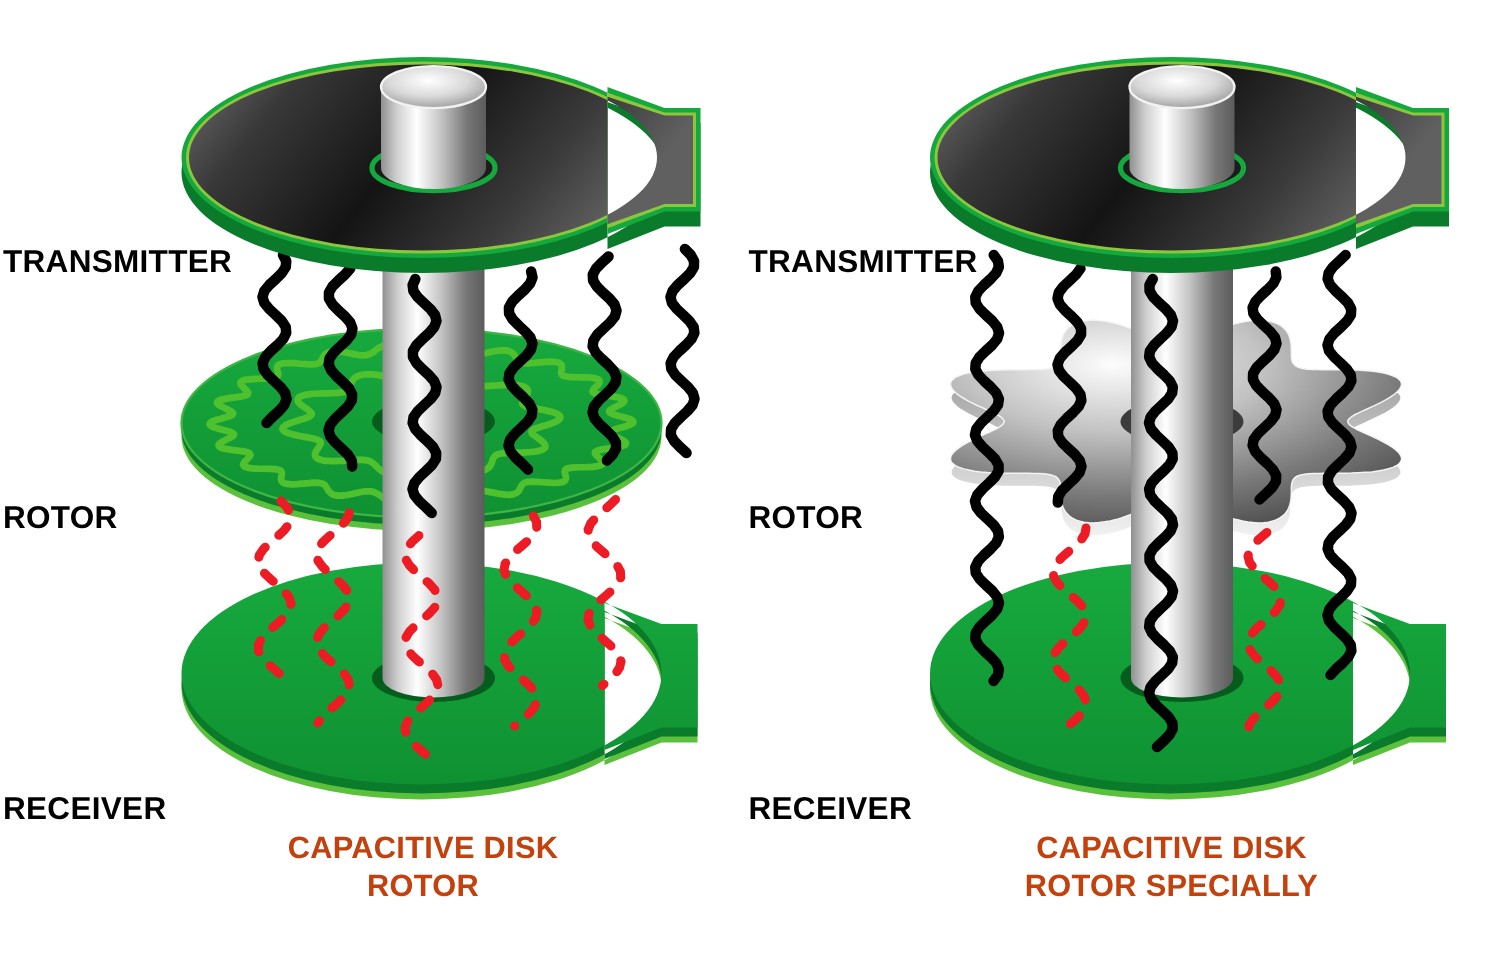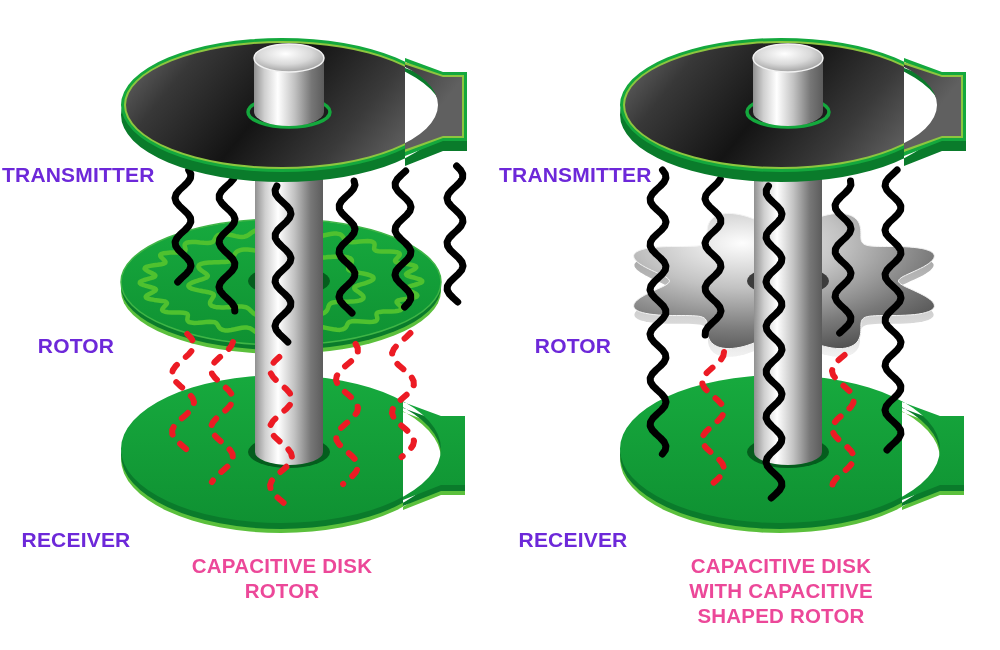--- a/index.html
+++ b/index.html
@@ -1,27 +1,27 @@
 <!DOCTYPE html>
 <html><head>
 <meta charset="utf-8">
 <style>
   html,body{margin:0;padding:0;background:#ffffff;}
   .stage{position:relative;width:1000px;height:650px;background:#ffffff;overflow:hidden;
          font-family:"Liberation Sans",sans-serif;}
   #scene{position:absolute;left:0;top:0;}
-  .side-label{position:absolute;width:148px;text-align:center;
-              font:700 21px/24px "Liberation Sans",sans-serif;color:#6d28d9;letter-spacing:.2px;}
+  .side-label{position:absolute;width:148px;text-align:left;
+              font:700 21px/24px "Liberation Sans",sans-serif;color:#000000;letter-spacing:.2px;}
   .lab-left{left:2px;}
   .lab-right{left:499px;}
   .row-transmitter{top:163px;}
   .row-rotor{top:334px;}
   .row-receiver{top:528px;}
   .caption{position:absolute;width:320px;top:553px;text-align:center;
-           font:700 20.5px/25px "Liberation Sans",sans-serif;color:#ec4899;letter-spacing:.2px;}
+           font:700 20.5px/25px "Liberation Sans",sans-serif;color:#c2410c;letter-spacing:.2px;}
   .cap-left{left:122px;}
   .cap-right{left:621px;}
 </style>
 </head>
 <body>
 
 <div class="stage">
 
   <svg id="scene" width="1000" height="650" viewBox="0 0 1000 650">
       <defs>
@@ -132,16 +132,15 @@
   <div class="side-label lab-right row-transmitter">TRANSMITTER</div>
   <div class="side-label lab-right row-rotor">ROTOR</div>
   <div class="side-label lab-right row-receiver">RECEIVER</div>
 
   <div class="caption cap-left">
     <div>CAPACITIVE DISK</div>
     <div>ROTOR</div>
   </div>
   <div class="caption cap-right">
     <div>CAPACITIVE DISK</div>
-    <div>WITH CAPACITIVE</div>
-    <div>SHAPED ROTOR</div>
+    <div>ROTOR SPECIALLY</div>
   </div>
 </div>
 
 </body></html>

